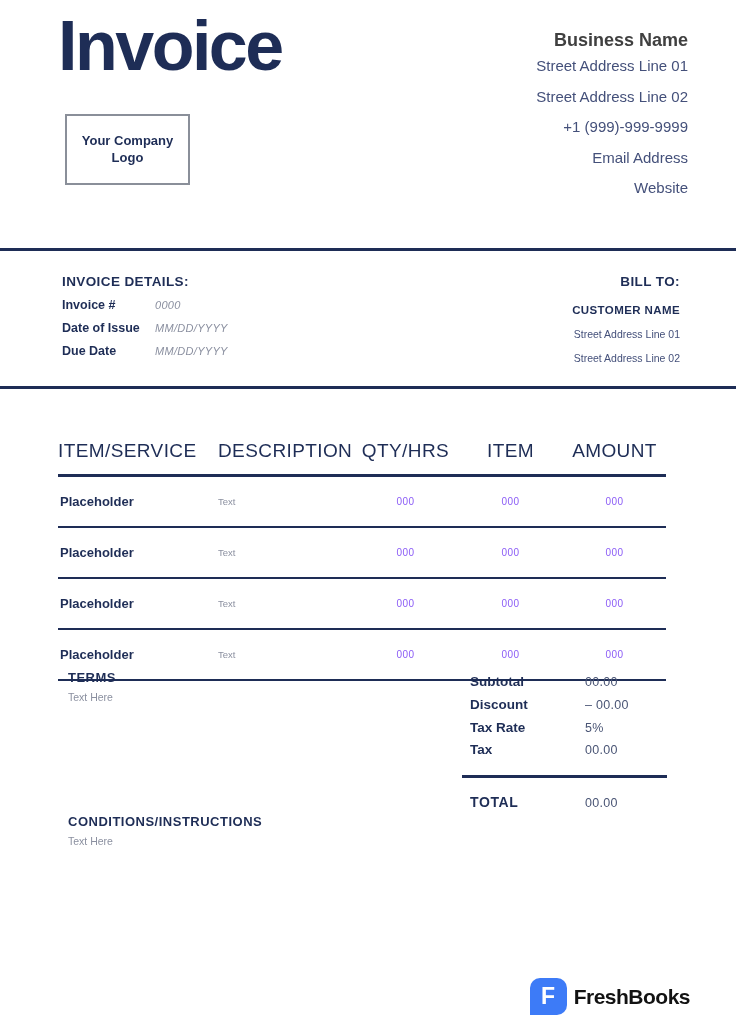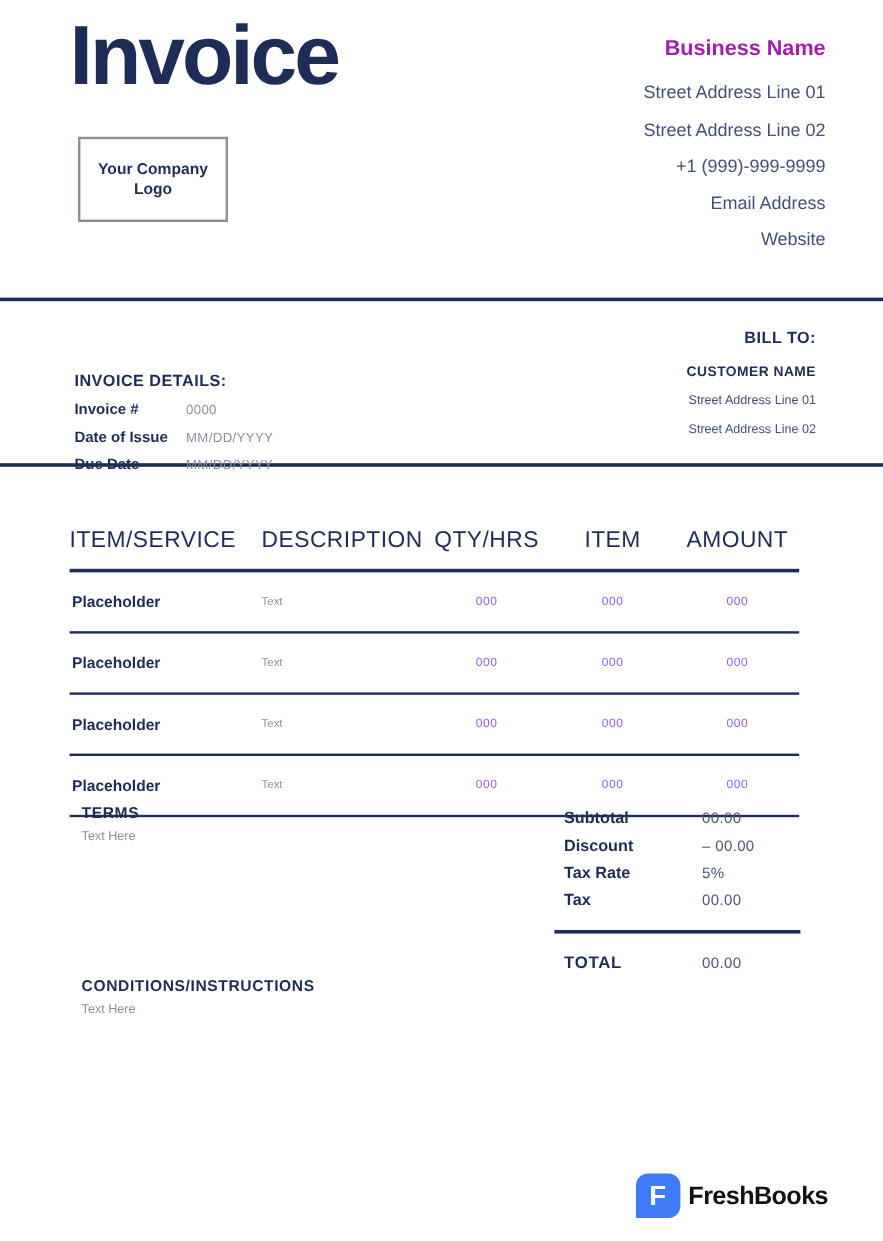--- a/index.html
+++ b/index.html
@@ -22,36 +22,36 @@
   .logo-box {
     left: 65px; top: 114px; width: 125px; height: 71px;
     border: 2px solid #8a8f99;
     display: flex; align-items: center; justify-content: center;
     text-align: center;
   }
   .logo-box .logo-text {
     font-size: 13px; font-weight: 700; color: #1e2d56; line-height: 1.3;
   }
   .business-block { right: 48px; top: 30px; text-align: right; }
-  .business-name { font-size: 18px; font-weight: 800; color: #a21caf; margin-bottom: 12px; }
+  .business-name { font-size: 18px; font-weight: 800; color: #404040; }
   .business-line { font-size: 15px; color: #44507a; line-height: 30.5px; }
 
   
   .rule-full { left: 0; width: 736px; height: 3px; background: #1e2d56; }
   .rule-top { top: 248px; }
   .rule-bottom { top: 386px; }
 
   
-  .invoice-details { left: 62px; top: 274px; margin-top: 36px; }
+  .invoice-details { left: 62px; top: 274px; }
   .section-heading {
     font-size: 13.5px; font-weight: 800; color: #1e2d56; letter-spacing: 0.4px;
   }
   .detail-row { display: flex; margin-top: 9px; align-items: baseline; }
   .detail-label { width: 93px; font-size: 12.5px; font-weight: 700; color: #1e2d56; }
-  .detail-value { font-size: 11px; color: #8b90a0; letter-spacing: 0.3px; }
+  .detail-value { font-size: 11px; color: #8b90a0; letter-spacing: 0.3px; font-style: italic; }
 
   .bill-to { right: 56px; top: 274px; text-align: right; }
   .customer-name { font-size: 11.5px; font-weight: 800; color: #1e2d56; letter-spacing: 0.4px; margin-top: 15px; }
   .bill-line { font-size: 10.5px; color: #44507a; margin-top: 12px; }
 
   
   .items-table { left: 58px; top: 432px; width: 608px; }
   .tbl-grid {
     display: grid;
     grid-template-columns: 160px 135px 105px 105px 103px;

